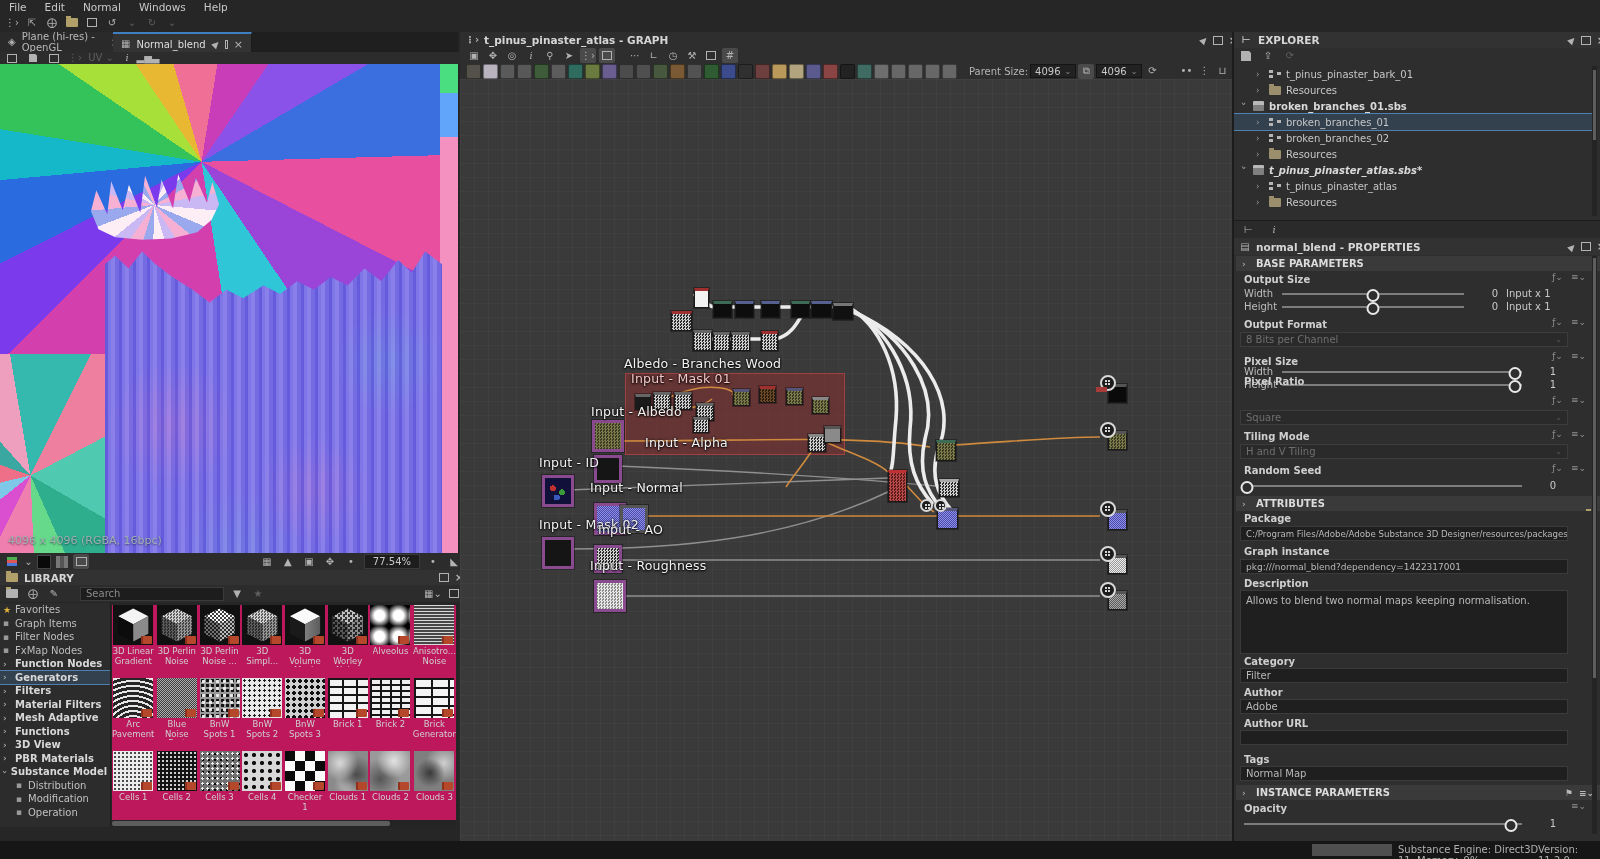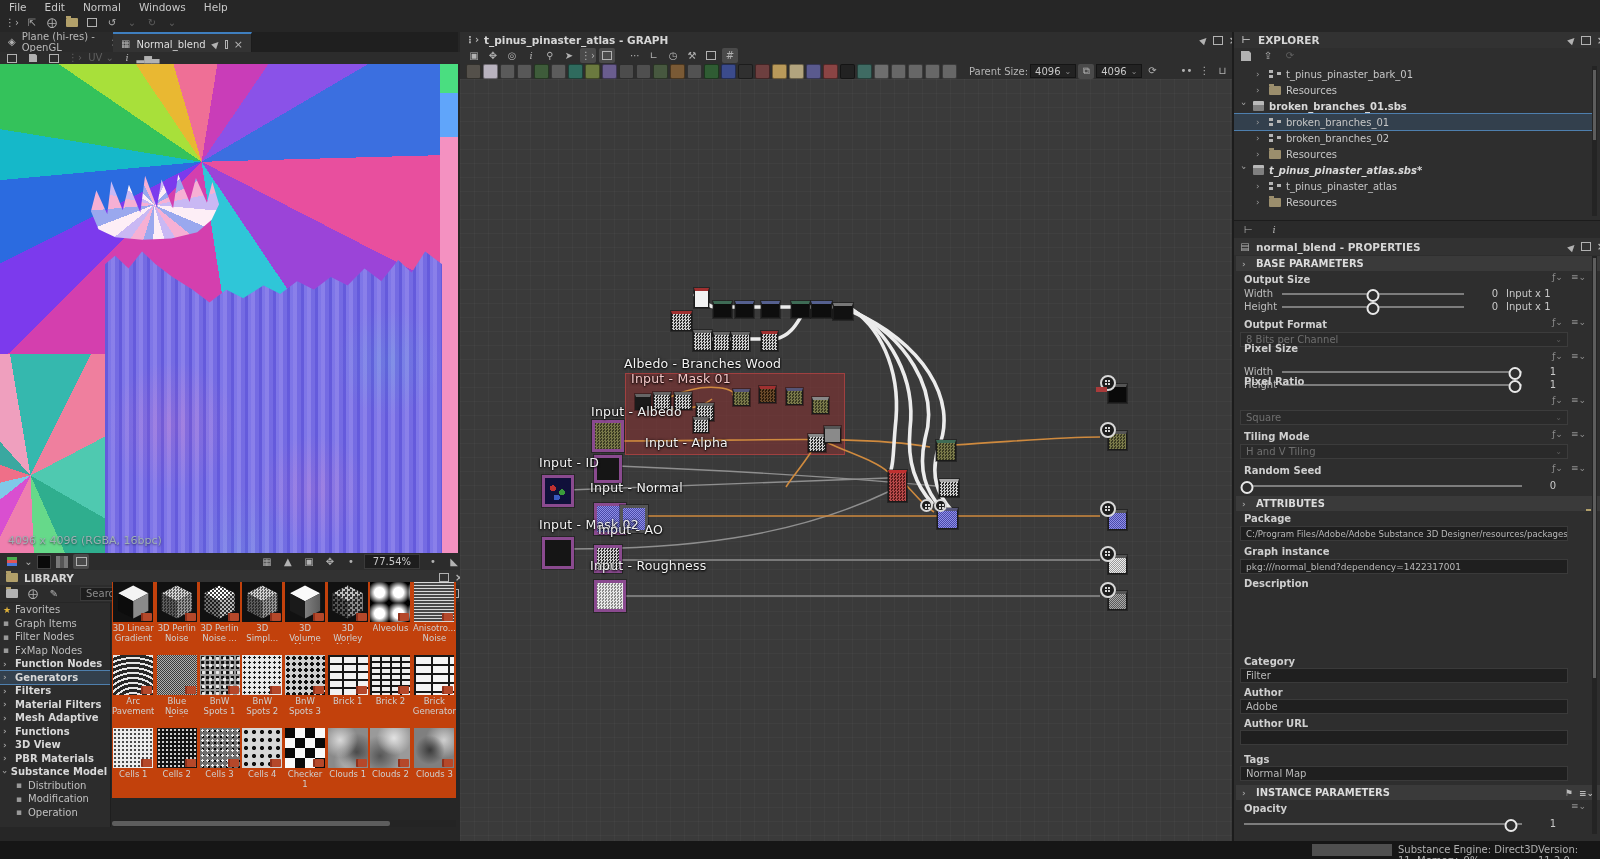--- a/index.html
+++ b/index.html
@@ -277,21 +277,21 @@
       </div>
       <div class="cat-row child">
         <span class="chev">▪</span>
         <span>Modification</span>
       </div>
       <div class="cat-row child">
         <span class="chev">▪</span>
         <span>Operation</span>
       </div>
     </div>
-  <div class="abs lib-grid" id="lib-grid" style="left:112px;top:582px;width:344px;height:216px;background:#c2410c;overflow:hidden">
+  <div class="abs lib-grid" id="lib-grid" style="left:112px;top:605px;width:344px;height:216px;background:#be185d;overflow:hidden">
       <div class="lib-cell">
         <div class="thumb">
           <div class="cw">
             <div class="ct" style="background: rgb(244, 244, 244);"></div>
             <div class="cl" style="background: rgb(12, 12, 12);"></div>
             <div class="cr" style="background: rgb(138, 138, 138);"></div>
           </div>
           <div class="nbadge"></div>
         </div>
         <div class="lib-lab">3D Linear Gradient</div>
@@ -767,21 +767,21 @@
   <div class="plabel" style="top:319px">Output Format</div>
   <div class="picons" style="top:317px">
       <span>ƒ⌄</span>
       <span>≡⌄</span>
     </div>
   <div class="dd" style="top:332px">
       <span>8 Bits per Channel</span>
       <span class="ddch">⌄</span>
     </div>
 
-  <div class="plabel" style="top:343px">Pixel Size</div>
+  <div class="plabel" style="top:356px">Pixel Size</div>
   <div class="picons" style="top:351px">
       <span>ƒ⌄</span>
       <span>≡⌄</span>
     </div>
   <div class="srow" style="top:366px;width:312px">
     <span class="slab">Width</span>
     <div class="track">
         <div class="handle" style="left:97%"></div>
       </div>
     <span class="sval">1</span>
@@ -836,20 +836,23 @@
   <div class="fld" style="top:526px;font-size:8.6px">
       <span>C:/Program Files/Adobe/Adobe Substance 3D Designer/resources/packages/normal_blend.sbs</span>
     </div>
 
   <div class="plabel" style="top:546px">Graph instance</div>
   <div class="fld" style="top:559px;font-size:9px">
       <span>pkg:///normal_blend?dependency=1422317001</span>
     </div>
 
   <div class="plabel" style="top:578px">Description</div>
+  <div class="fld" style="top:590px;height:58px;align-items:flex-start;padding-top:4px;white-space:normal">
+      <span>Allows to blend two normal maps keeping normalisation.</span>
+    </div>
 
   <div class="plabel" style="top:656px">Category</div>
   <div class="fld" style="top:668px">
       <span>Filter</span>
     </div>
 
   <div class="plabel" style="top:687px">Author</div>
   <div class="fld" style="top:699px">
       <span>Adobe</span>
     </div>

